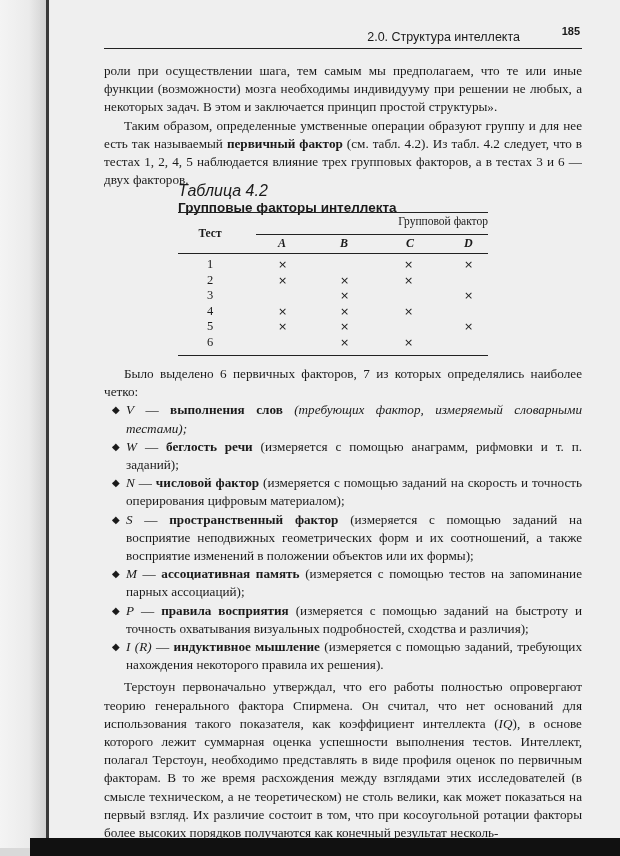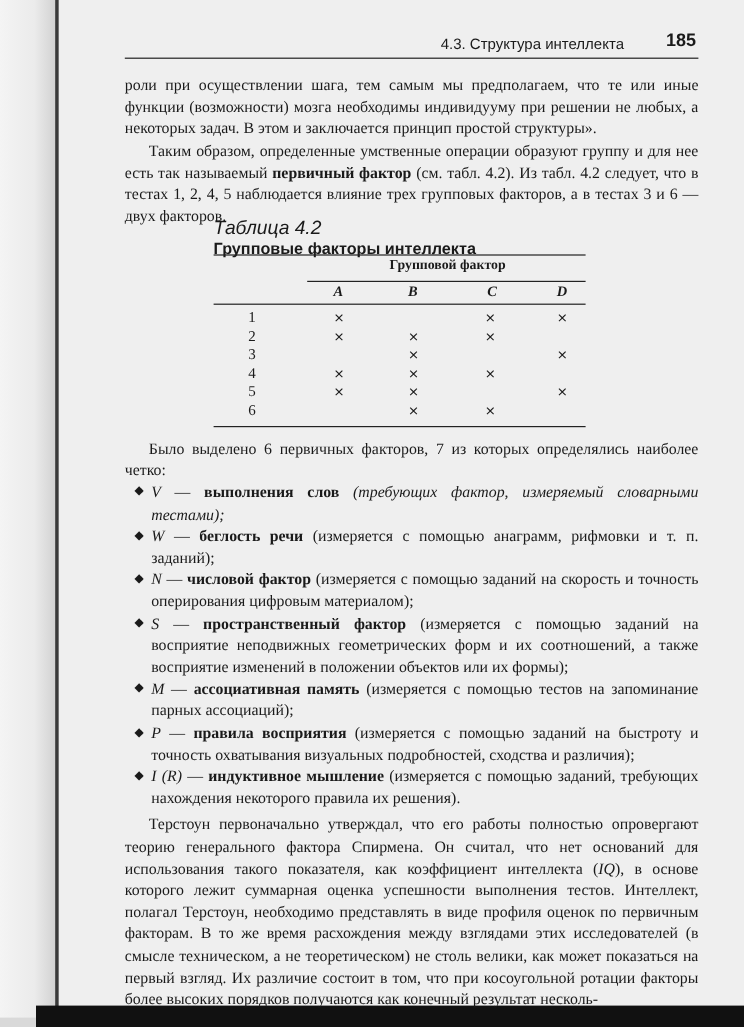--- a/index.html
+++ b/index.html
@@ -24,21 +24,21 @@
   .bottom-bar {
     position: absolute; left: 30px; top: 838px; width: 590px; height: 18px;
     background: #111;
   }
   .running-head {
     position: absolute; left: 104px; top: 22px; width: 478px; height: 26px;
     border-bottom: 1.5px solid #222;
     font-family: "Liberation Sans", "DejaVu Sans", sans-serif;
   }
   .rh-title { position: absolute; right: 62px; top: 8px; font-size: 12.5px; }
-  .rh-page { position: absolute; right: 2px; top: 3px; font-size: 15px; font-weight: bold; margin-left: 33px; }
+  .rh-page { position: absolute; right: 2px; top: 3px; font-size: 11px; font-weight: bold; margin-left: 33px; }
 
   .body-text {
     position: absolute; left: 104px; top: 62px; width: 478px;
     font-size: 13.2px; line-height: 18.2px; text-align: justify;
   }
   .body-text p { margin: 0; }
   .indent { text-indent: 20px; }
   b { font-weight: bold; }
   i { font-style: italic; }
 
@@ -52,22 +52,22 @@
   .factor-table {
     position: absolute; left: 178px; top: 212px; width: 310px;
     border-top: 1.5px solid #222; border-bottom: 1.5px solid #222;
     font-size: 12.5px;
   }
   .th-test {
     position: absolute; left: 0; top: 0; width: 64px; height: 40px;
     display: flex; align-items: center; justify-content: center; font-weight: bold; font-size: 11.5px;
   }
   .th-group {
-    position: absolute; left: 80px; top: 2px; width: 230px; text-align: center;
-    font-weight: bold; font-size: 11.5px;
+    position: absolute; left: 80px; top: 2px; width: 230px; text-align: right;
+    font-weight: normal; font-size: 11.5px;
   }
   .th-group-line {
     position: absolute; left: 78px; top: 21px; width: 232px; border-top: 1px solid #222;
   }
   .th-cols {
     position: absolute; left: 78px; top: 23px; width: 232px; height: 17px;
   }
   .th-col {
     position: absolute; top: 0; font-style: italic; font-weight: bold; font-size: 12px;
   }
@@ -87,35 +87,36 @@
 </style>
 </head>
 <body>
 
 <div class="left-page"></div>
 <div class="spine"></div>
 <div class="page"></div>
 <div class="bottom-bar"></div>
 
 <div class="running-head">
-  <span class="rh-title">4.3. Структура интеллекта</span>
+  <span class="rh-title">2.0. Структура интеллекта</span>
   <span class="rh-page">185</span>
 </div>
 
 <div class="body-text">
   <p>роли при осуществлении шага, тем самым мы предполагаем, что те или иные функции (возможности) мозга необходимы индивидууму при решении не любых, а некоторых задач. В этом и заключается принцип простой структуры».</p>
   <p class="indent"><span>Таким образом, определенные умственные операции образуют группу и для нее есть так называемый </span><b>первичный фактор</b><span> (см. табл. 4.2). Из табл. 4.2 следует, что в тестах 1, 2, 4, 5 наблюдается влияние трех групповых факторов, а в тестах 3 и 6 — двух факторов.</span></p>
 </div>
 
 <div class="table-caption">
   <div class="tc-label">Таблица 4.2</div>
   <div class="tc-title">Групповые факторы интеллекта</div>
 </div>
 
 <div class="factor-table" style="height:142px;">
+  <div class="th-test">Тест</div>
   <div class="th-group">Групповой фактор</div>
   <div class="th-group-line"></div>
   <div class="th-cols">
     <span class="th-col" style="left:22px">A</span>
     <span class="th-col" style="left:84px">B</span>
     <span class="th-col" style="left:150px">C</span>
     <span class="th-col" style="left:208px">D</span>
   </div>
   <div class="thead-line"></div>
   <div class="rows">

